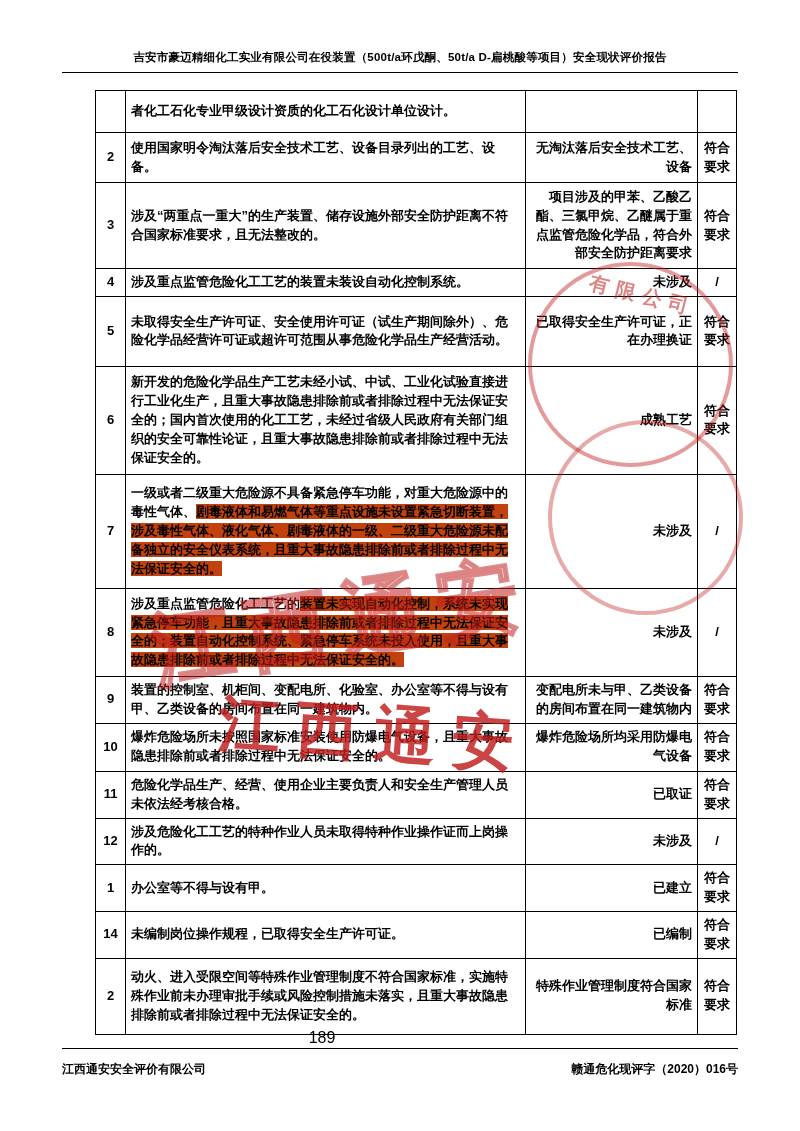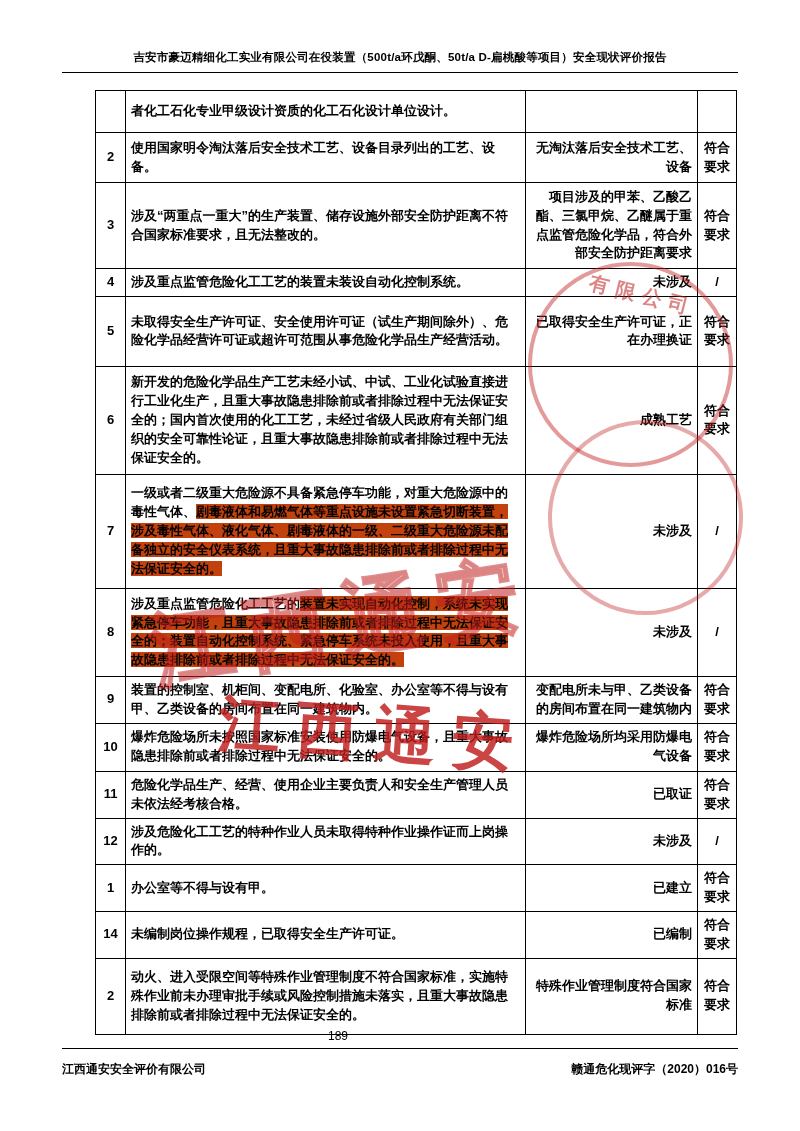--- a/index.html
+++ b/index.html
@@ -62,24 +62,24 @@
   .ctable tr:nth-child(11) { height: 47px; }
   .ctable tr:nth-child(12) { height: 45px; }
   .ctable tr:nth-child(13) { height: 45px; }
   .ctable tr:nth-child(14) { height: 45px; }
   .ctable tr:nth-child(15) { height: 76px; }
   .hl { background: #c2410c; }
   
   .page-number {
     position: absolute;
     top: 1029px;
-    left: 16px;
+    left: 0;
     width: 644px;
     text-align: center;
-    font-size: 12px;
+    font-size: 16px;
     font-weight: 400;
   }
   .footer {
     position: absolute;
     top: 1048px;
     left: 62px;
     width: 676px;
     border-top: 1.5px solid #000;
     display: flex;
     justify-content: space-between;

